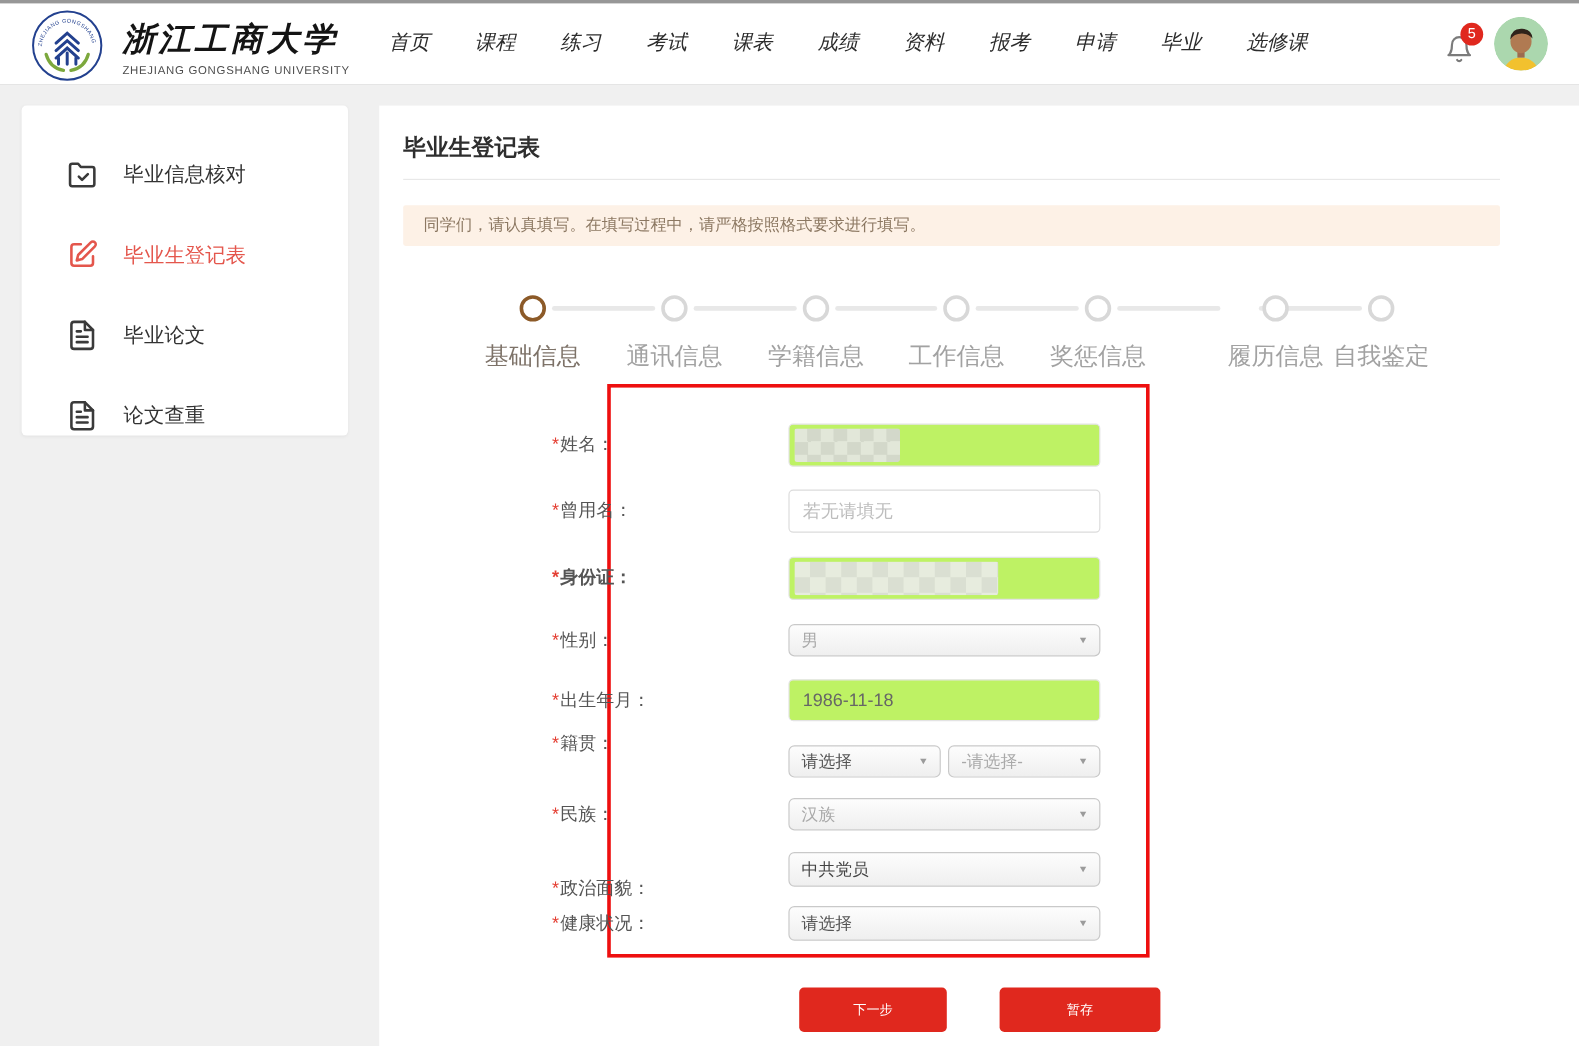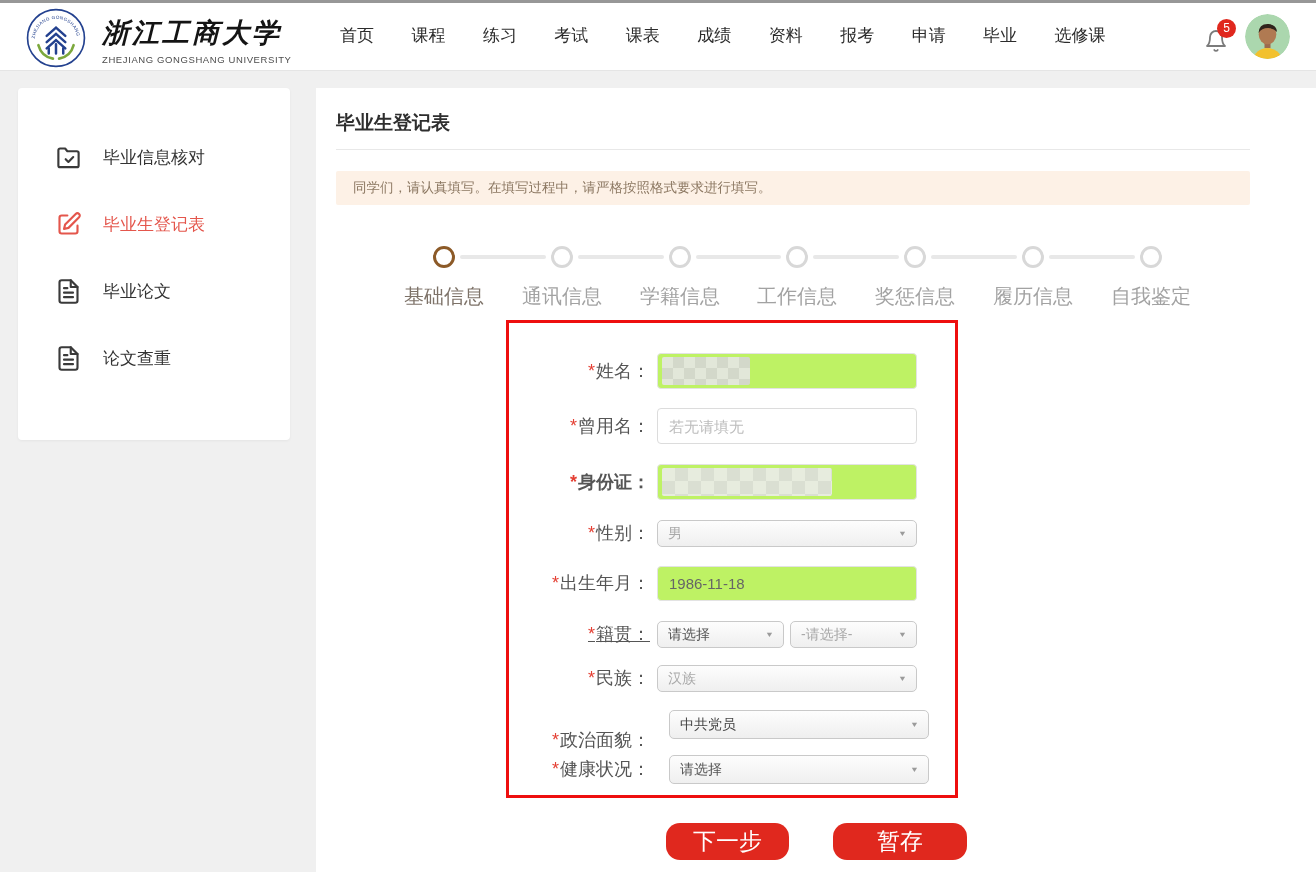--- a/index.html
+++ b/index.html
@@ -7,29 +7,29 @@
   body { font-family:"Liberation Sans","DejaVu Sans",sans-serif; background:#f0f0f0; position:relative; overflow:hidden; }
 
   .topstrip { position:absolute; left:0; top:0; width:1316px; height:3px; background:#979797; }
 
   
   .header { position:absolute; left:0; top:3px; width:1316px; height:68px; background:#fff; border-bottom:1px solid #e5e5e5; }
   .logo { position:absolute; left:26px; top:5px; width:60px; height:60px; }
   .uniname { position:absolute; left:102px; top:12px; }
   .uniname .zh { font-family:"DejaVu Serif","Liberation Serif",serif; font-style:italic; font-weight:700; font-size:27px; letter-spacing:3px; color:#141414; white-space:nowrap; }
   .uniname .en { font-size:9.5px; color:#4c4c4c; letter-spacing:0.6px; margin-top:3px; white-space:nowrap; }
-  .nav { position:absolute; left:340px; top:0; height:68px; line-height:66px; white-space:nowrap; }
+  .nav { position:absolute; left:324px; top:0; height:68px; line-height:66px; white-space:nowrap;font-style:italic; }
   .nav span { display:inline-block; margin-right:33px; font-size:17px; color:#2c2c2c; cursor:pointer; }
   .bellwrap { position:absolute; right:82px; top:22px; width:30px; height:30px; }
   .bellwrap svg { position:absolute; left:0; top:4px; }
   .badge { position:absolute; left:13px; top:-6px; min-width:19px; height:19px; border-radius:50%; background:#e0281e; color:#fff; font-size:12px; line-height:19px; text-align:center; }
   .avatar { position:absolute; right:26px; top:11px; width:45px; height:45px; border-radius:50%; overflow:hidden; cursor:pointer; }
 
   
-  .sidebar { position:absolute; left:18px; top:88px; width:272px; height:352px; background:#fff; border-radius:4px; box-shadow:0 1px 3px rgba(0,0,0,.05); padding-top:36px; }
+  .sidebar { position:absolute; left:18px; top:88px; width:272px; height:275px; background:#fff; border-radius:4px; box-shadow:0 1px 3px rgba(0,0,0,.05); padding-top:24px; }
   .sideitem { height:67px; display:flex; align-items:center; padding-left:37px; cursor:pointer; }
   .sideitem .sicon { width:27px; height:27px; margin-right:21px; flex:none; }
   .sideitem .slabel { font-size:17px; color:#333; }
   .sideitem.active .slabel { color:#e4564c; }
 
   
   .main { position:absolute; left:316px; top:88px; width:1000px; height:784px; background:#fff; }
   .pagetitle { position:absolute; left:20px; top:22px; font-size:19px; font-weight:700; color:#2e2e2e; }
   .titleline { position:absolute; left:20px; top:61px; width:914px; height:1px; background:#e8e8e8; }
   .notice { position:absolute; left:20px; top:83px; width:914px; height:34px; background:#fdf1e6; border-radius:2px; font-size:13.5px; color:#8c7862; line-height:34px; padding-left:17px; }
@@ -39,37 +39,37 @@
   .step { position:absolute; width:100px; top:158px; text-align:center; cursor:pointer; }
   .step .circ { width:22px; height:22px; border:3px solid #d8d8d8; border-radius:50%; background:#fff; margin:0 auto; }
   .step.active .circ { border-color:#8c5a28; }
   .step .stlabel { margin-top:15px; font-size:20px; color:#a2a2a2; }
   .step.active .stlabel { color:#7d7268; }
 
   
   .annotation { position:absolute; left:190px; top:232px; width:452px; height:478px; border:3px solid #ee0f0f; }
 
   
-  .flabel { position:absolute; left:144px; width:190px; text-align:right; font-size:18px; color:#555; white-space:nowrap; }
+  .flabel { position:absolute; left:144px; width:190px; font-size:15px; color:#555; white-space:nowrap; }
   .star { color:#e43f33; margin-right:1px; }
   .finput { position:absolute; left:341px; width:260px; height:36px; border:1px solid #dcdcdc; border-radius:4px; background:#fff; font-size:15px; padding:0 11px; color:#333; font-family:inherit; }
   .finput::placeholder { color:#bdbdbd; }
   .finput.disabled { background:#bef264; border-color:#e3e3e3; color:#666; }
   .mosaic { position:absolute; top:3px; bottom:3px; left:4px; border-radius:2px;
             background:repeating-conic-gradient(#d6d6d6 0% 25%, #e6e6e6 0% 50%) 0 0 / 22px 22px; opacity:.9; }
   .mosaic.m-id { background:repeating-conic-gradient(#dedede 0% 25%, #ececec 0% 50%) 0 0 / 26px 26px; }
   .sel { position:absolute; left:341px; width:260px; height:27px; border:1px solid #c9c9c9; border-radius:5px;
          background:linear-gradient(#fdfdfd,#efefef); font-size:14px; line-height:25px; padding:0 24px 0 10px;
          color:#4a4a4a; cursor:pointer; }
   .sel.disabled { color:#a9a9a9; cursor:default; }
-  .sel.tall { height:29px; line-height:27px;margin-left:12px; }
+  .sel.tall { height:29px; line-height:27px; }
   .sel .arr { position:absolute; right:9px; top:0; font-size:9px; color:#9b9b9b; transform:scaleY(.85); }
 
-  .btn { position:absolute; top:735px; height:37px; background:#e0281e; border:none; border-radius:14px;
-         color:#fff; font-size:23px; cursor:pointer; font-family:inherit; }
+  .btn { position:absolute; top:735px; height:37px; background:#e0281e; border:none; border-radius:4px;
+         color:#fff; font-size:11px; cursor:pointer; font-family:inherit; }
   .btn.next { left:350px; width:123px; }
   .btn.save { left:517px; width:134px; }
 </style>
 </head>
 <body>
 
 <div class="topstrip"></div>
 
 <div class="header">
 
@@ -199,21 +199,21 @@
     <div class="stlabel">学籍信息</div>
   </div>
   <div class="step" style="left:431px;">
     <div class="circ"></div>
     <div class="stlabel">工作信息</div>
   </div>
   <div class="step" style="left:549px;">
     <div class="circ"></div>
     <div class="stlabel">奖惩信息</div>
   </div>
-  <div class="step" style="left:667px;">
+  <div class="step" style="left:697px;">
     <div class="circ"></div>
     <div class="stlabel">履历信息</div>
   </div>
   <div class="step" style="left:785px;">
     <div class="circ"></div>
     <div class="stlabel">自我鉴定</div>
   </div>
 
   <div class="annotation"></div>
 
@@ -242,21 +242,21 @@
   <div class="sel disabled" style="top:432px;">
     <span>男</span>
     <span class="arr">▼</span>
   </div>
 
   <div class="flabel" style="top:478px;line-height:35px;">
     <span class="star">*</span><span>出生年月：</span>
   </div>
   <div class="finput disabled" style="top:478px;height:35px;line-height:33px;">1986-11-18</div>
 
-  <div class="flabel" style="top:533px;line-height:27px;text-decoration:underline;">
+  <div class="flabel" style="top:518px;line-height:27px;">
     <span class="star">*</span><span>籍贯：</span>
   </div>
   <div class="sel" style="top:533px;width:127px;color:#555;">
     <span>请选择</span>
     <span class="arr">▼</span>
   </div>
   <div class="sel disabled" style="top:533px;left:474px;width:127px;">
     <span>-请选择-</span>
     <span class="arr">▼</span>
   </div>

